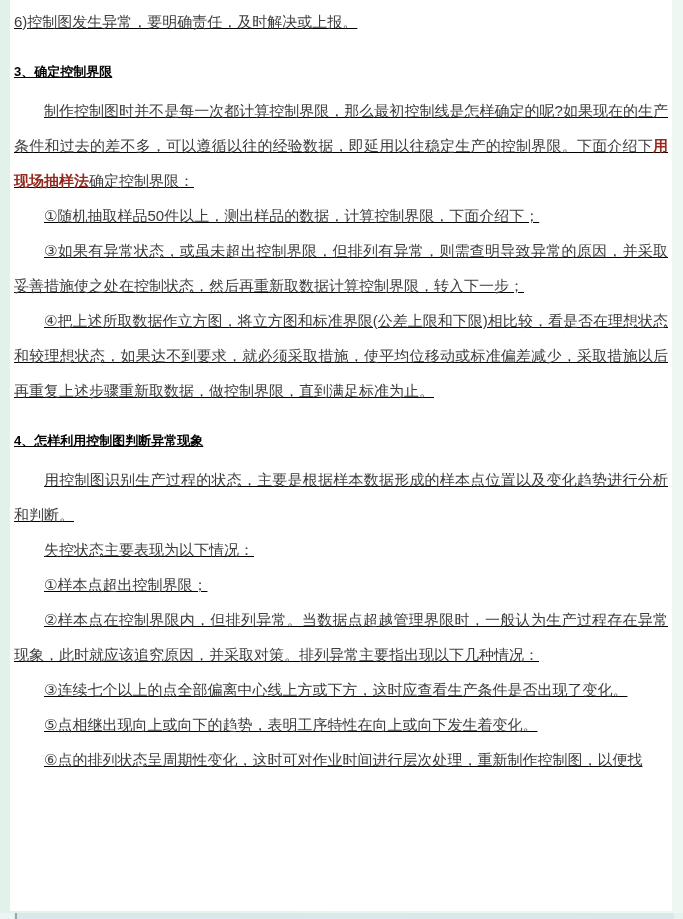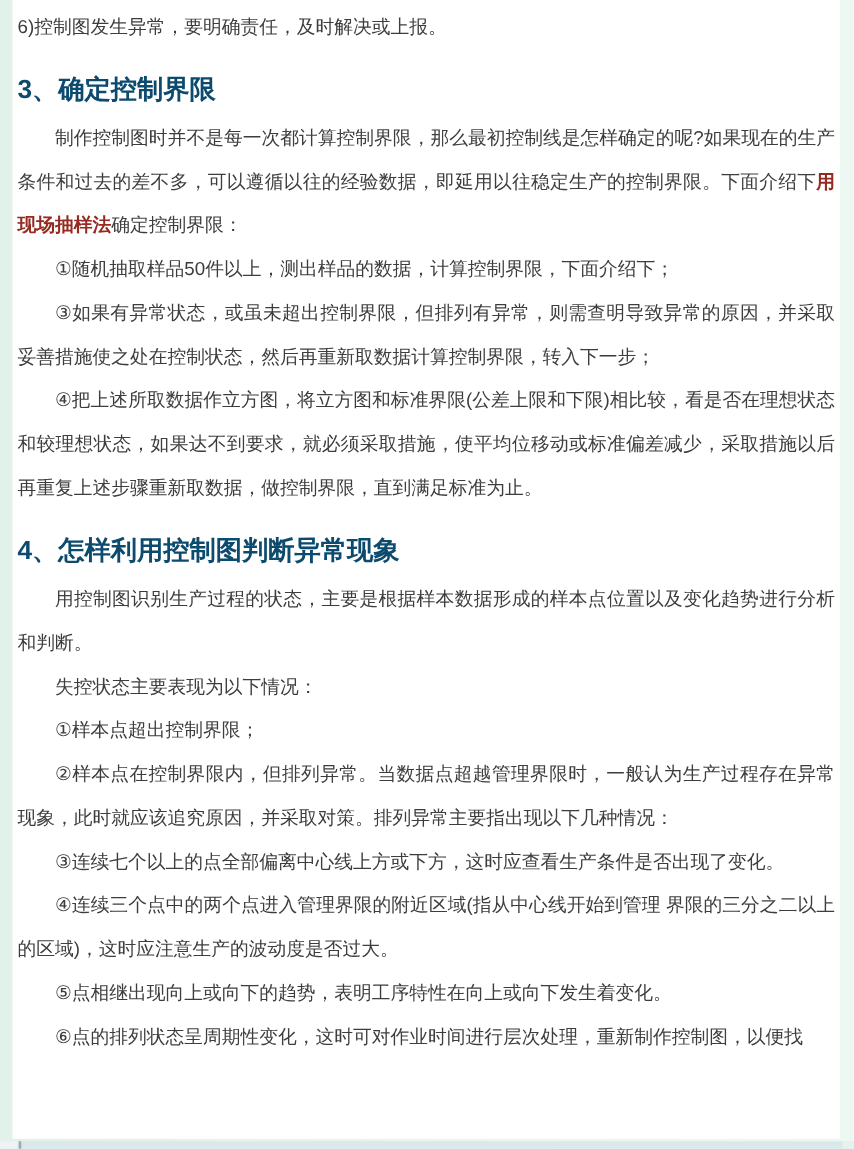--- a/index.html
+++ b/index.html
@@ -14,33 +14,34 @@
   .page {
     position: absolute;
     left: 10px;
     right: 11px;
     top: 0;
     bottom: 8px;
     background: #ffffff;
     padding: 4px 4px 0 4px;
     box-sizing: border-box;
     overflow: hidden;
+    text-decoration: underline;
   }
   .doc {
     font-size: 15px;
     line-height: 35px;
     color: #3d3d3d;
     text-align: justify;
   }
   .doc p { margin: 0; text-indent: 2em; }
   .doc p.no-indent { text-indent: 0; }
   .doc h2 {
-    font-size: 21px;
+    font-size: 13px;
     font-weight: bold;
-    color: #0c4a6e;
+    color: #000000;
     margin: 15px 0 4px 0;
     line-height: 35px;
     text-indent: 0;
   }
   .highlight {
     color: #942a20;
     font-weight: bold;
   }
   .bottom-band {
     position: absolute;
@@ -78,21 +79,20 @@
     <p>④把上述所取数据作立方图，将立方图和标准界限(公差上限和下限)相比较，看是否在理想状态和较理想状态，如果达不到要求，就必须采取措施，使平均位移动或标准偏差减少，采取措施以后再重复上述步骤重新取数据，做控制界限，直到满足标准为止。</p>
 
     <h2>4、怎样利用控制图判断异常现象</h2>
 
     <p>用控制图识别生产过程的状态，主要是根据样本数据形成的样本点位置以及变化趋势进行分析和判断。</p>
     <p>失控状态主要表现为以下情况：</p>
 
     <p>①样本点超出控制界限；</p>
     <p>②样本点在控制界限内，但排列异常。当数据点超越管理界限时，一般认为生产过程存在异常现象，此时就应该追究原因，并采取对策。排列异常主要指出现以下几种情况：</p>
     <p>③连续七个以上的点全部偏离中心线上方或下方，这时应查看生产条件是否出现了变化。</p>
-    <p>④连续三个点中的两个点进入管理界限的附近区域(指从中心线开始到管理 界限的三分之二以上的区域)，这时应注意生产的波动度是否过大。</p>
     <p>⑤点相继出现向上或向下的趋势，表明工序特性在向上或向下发生着变化。</p>
     <p>⑥点的排列状态呈周期性变化，这时可对作业时间进行层次处理，重新制作控制图，以便找</p>
 
   </div>
 </div>
 
 <div class="bottom-band">
   <div class="band-left"></div>
   <div class="band-tick"></div>
   <div class="band-right"></div>

